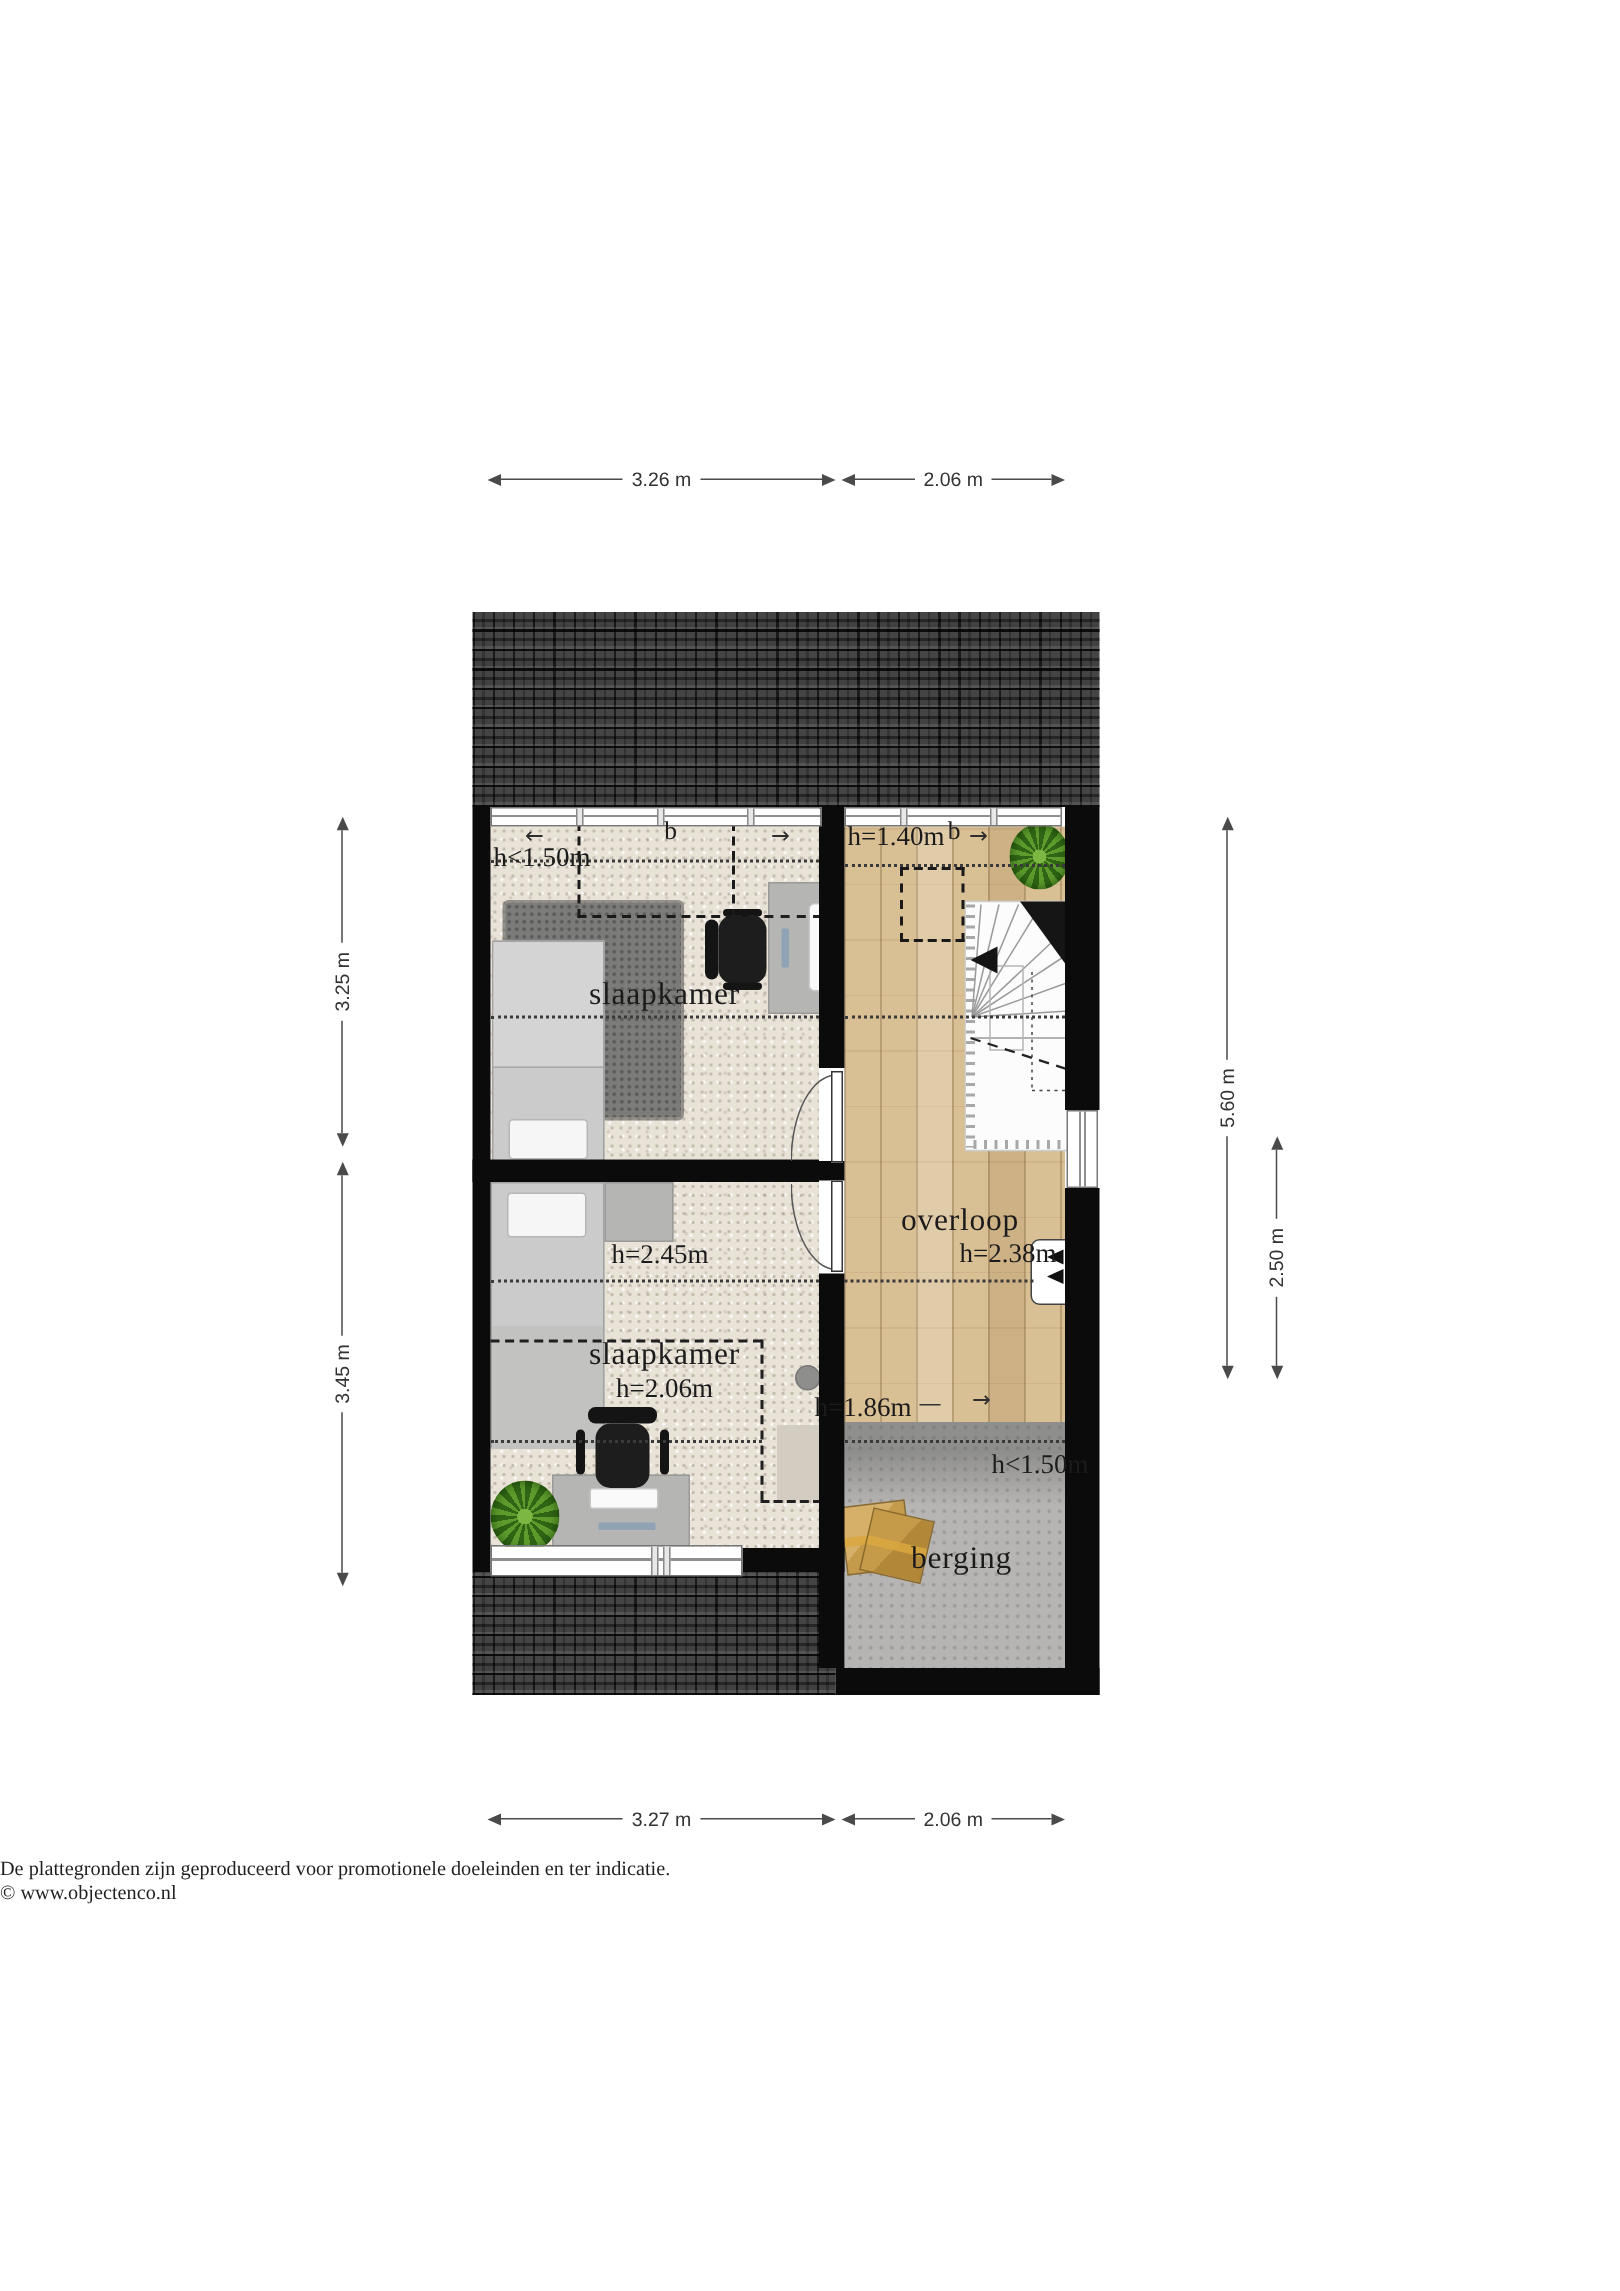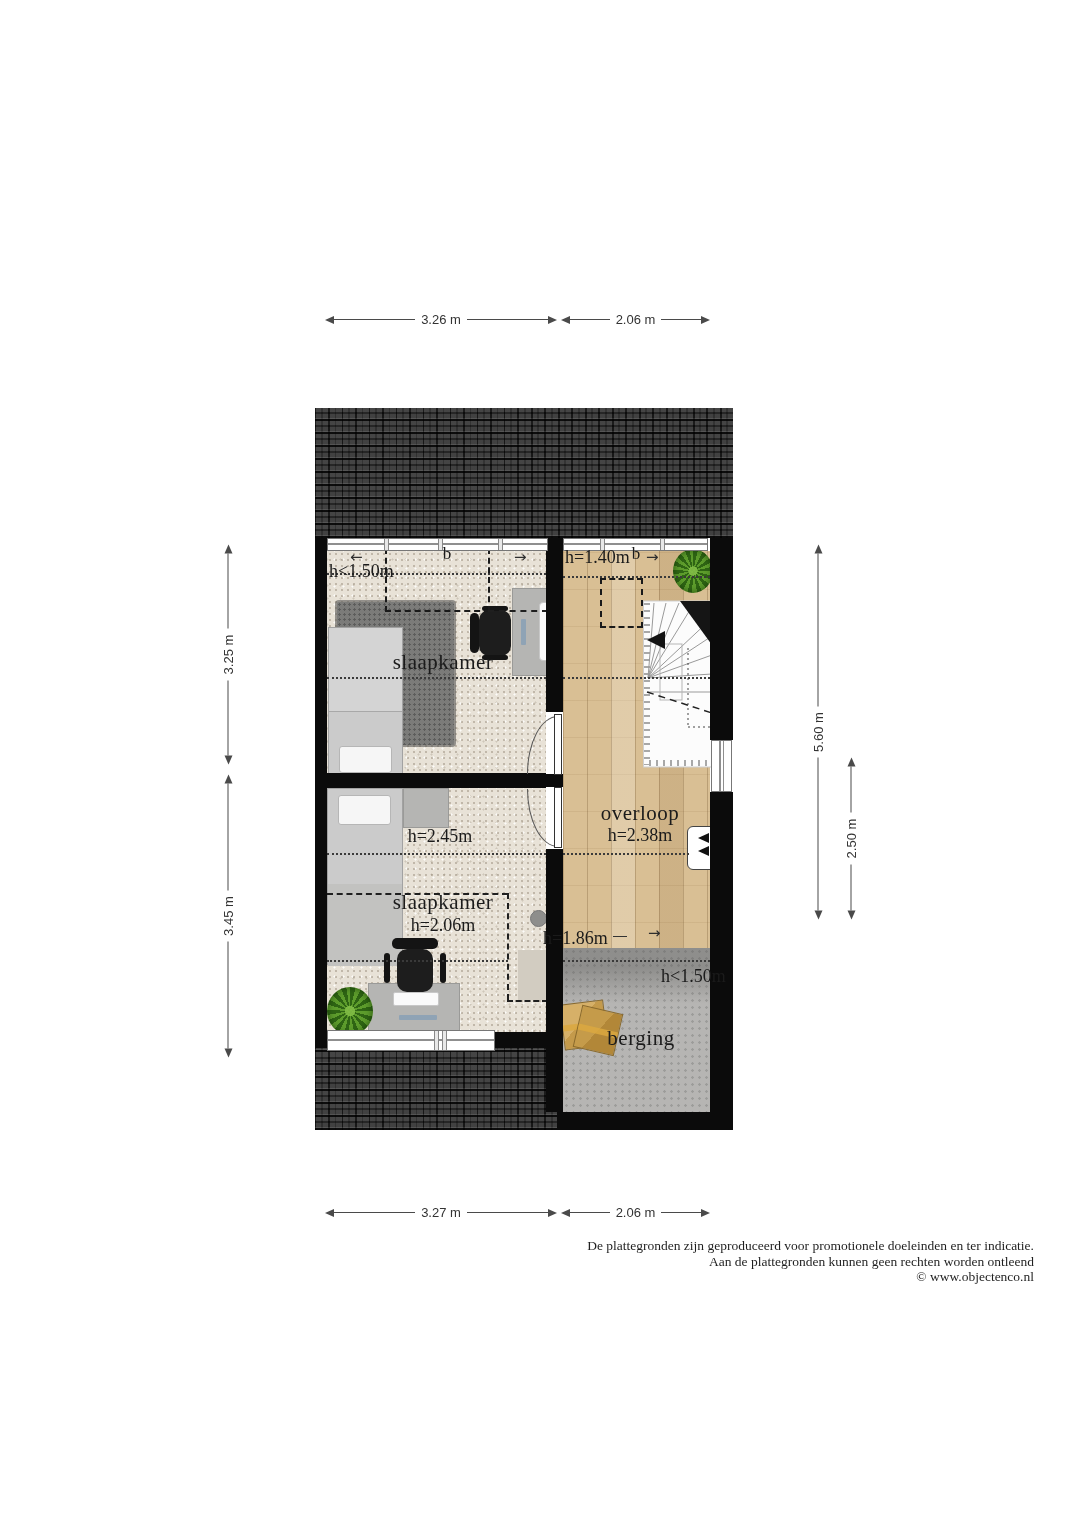--- a/index.html
+++ b/index.html
@@ -3,21 +3,21 @@
 <meta charset="utf-8">
 <style>
   html,body{margin:0;padding:0;background:#fff;}
   .canvas{position:relative;width:1080px;height:1527px;background:#fff;overflow:hidden;
           font-family:"Liberation Serif",serif;}
   .abs{position:absolute;}
 
   
   .titlebox{left:0;top:244px;width:1034px;text-align:center;color:#1a1a1a;}
   .titlebox div{font-size:19px;font-weight:bold;line-height:21px;letter-spacing:.3px;}
-  .footbox{left:0;top:1238px;width:1034px;text-align:right;color:#1f1f1f;}
+  .footbox{left:0;top:1238px;width:1034px;text-align:left;color:#1f1f1f;}
   .footbox div{font-size:13.5px;line-height:15.5px;}
 
   
   .dimh{position:absolute;display:flex;align-items:center;height:13px;
         font-family:"Liberation Sans",sans-serif;font-size:13px;color:#333;white-space:nowrap;}
   .dimh .ln{flex:1;height:0;border-top:1px solid #4a4a4a;}
   .dimh .lab{padding:0 6px;line-height:13px;}
   .ah{width:0;height:0;border-top:4px solid transparent;border-bottom:4px solid transparent;}
   .ah.l{border-right:9px solid #4a4a4a;}
   .ah.r{border-left:9px solid #4a4a4a;}
@@ -233,21 +233,21 @@
   <div class="pl small" style="left:329px;top:561px;">h&lt;1.50m</div>
   <div class="pl arrow" style="left:350px;top:548px;">←</div>
   <div class="pl arrow" style="left:514px;top:548px;">→</div>
   <div class="pl bee cx" style="left:447px;top:544px;">b</div>
   <div class="pl room cx" style="left:443px;top:650px;">slaapkamer</div>
 
   <div class="pl small" style="left:565px;top:547px;">h=1.40m</div>
   <div class="pl bee cx" style="left:636px;top:544px;">b</div>
   <div class="pl arrow" style="left:646px;top:548px;">→</div>
   <div class="pl room cx" style="left:640px;top:801px;">overloop</div>
-  <div class="pl small cx" style="left:640px;top:825px;">h=2.38m</div>
+  <div class="pl small cx" style="left:672px;top:825px;">h=2.38m</div>
   <div class="pl small" style="left:543px;top:928px;">h=1.86m</div>
   <div class="hline" style="left:613px;top:936px;width:14px;"></div>
   <div class="pl arrow" style="left:648px;top:924px;">→</div>
 
   <div class="pl small cx" style="left:440px;top:826px;">h=2.45m</div>
   <div class="pl room cx" style="left:443px;top:890px;">slaapkamer</div>
   <div class="pl small cx" style="left:443px;top:915px;">h=2.06m</div>
 
   <div class="pl small" style="left:661px;top:966px;">h&lt;1.50m</div>
   <div class="pl room cx" style="left:641px;top:1026px;">berging</div>
@@ -307,17 +307,16 @@
   <div class="dimh dimv" style="left:851px;top:913px;width:162px;">
     <i class="ah l"></i>
       <i class="ln"></i>
       <span class="lab">2.50 m</span>
       <i class="ln"></i>
       <i class="ah r"></i>
   </div>
 
   <div class="abs footbox">
     <div>De plattegronden zijn geproduceerd voor promotionele doeleinden en ter indicatie.</div>
-    <div>Aan de plattegronden kunnen geen rechten worden ontleend</div>
     <div>© www.objectenco.nl</div>
   </div>
 
 </div>
 
 </body></html>

